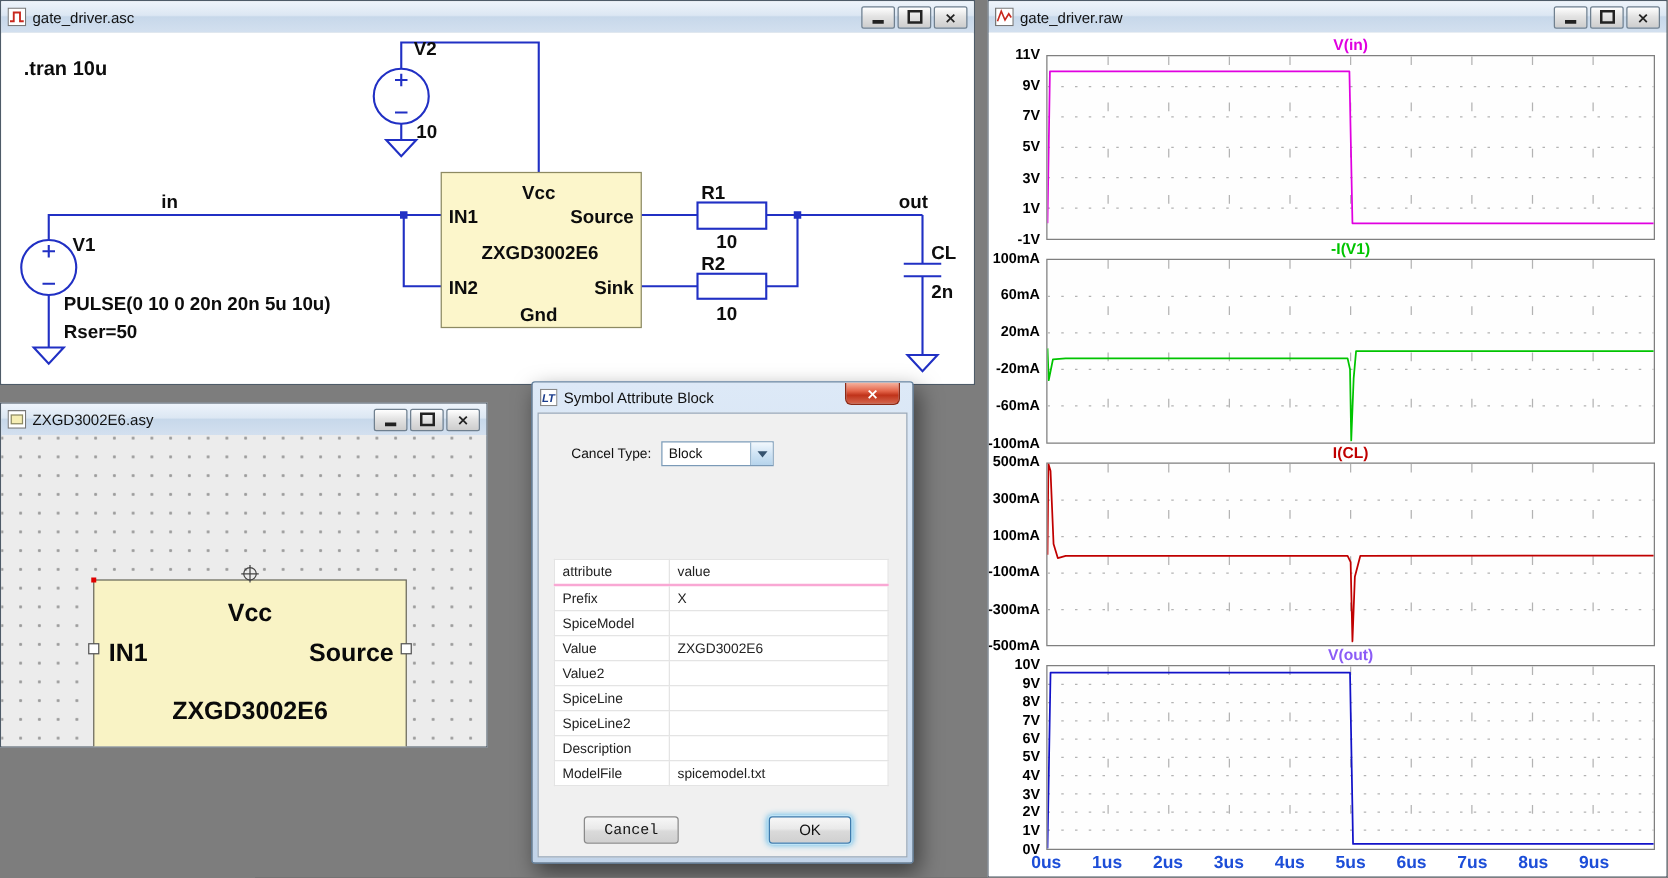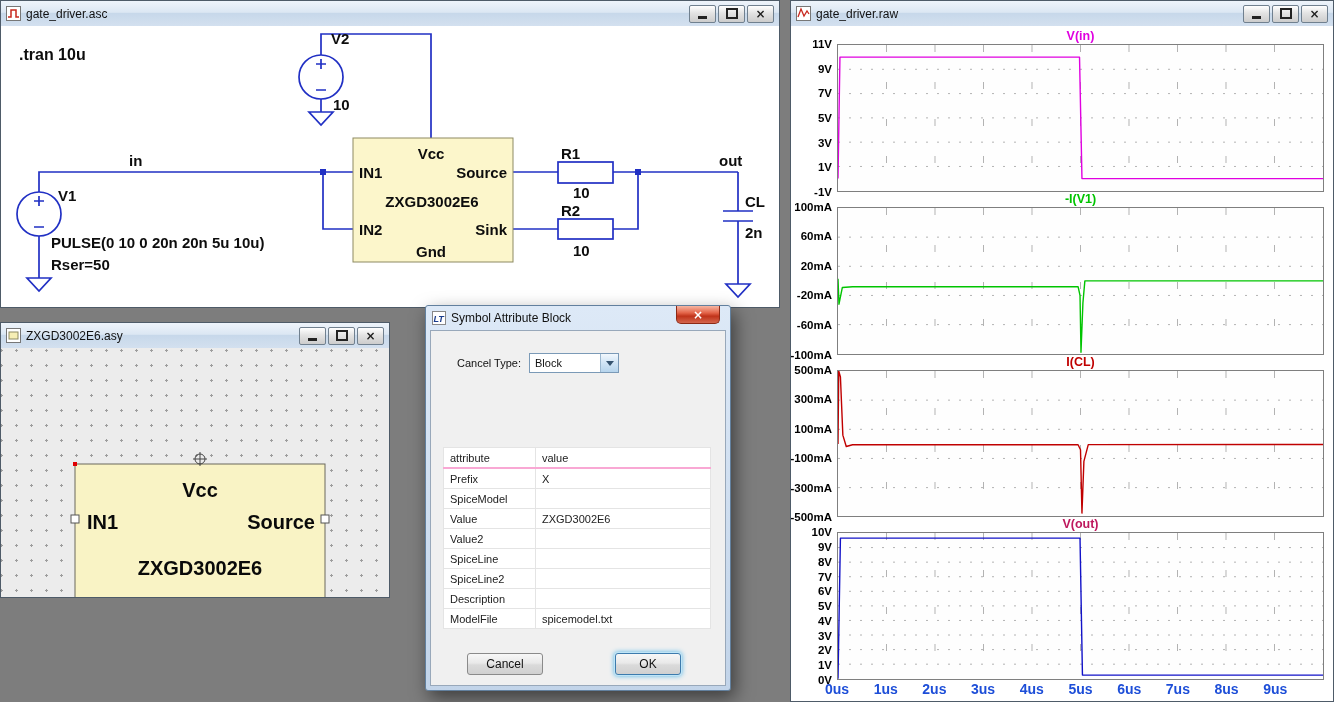--- a/index.html
+++ b/index.html
@@ -80,21 +80,21 @@
   .combo-arrow i{display:block;width:0;height:0;border:4px solid transparent;border-top:5px solid #35536f;margin-top:5px;}
   #attr-table{position:absolute;left:12px;top:116px;width:268px;border-collapse:collapse;
     background:#fff;border:1px solid #bcbcbc;font-size:11px;table-layout:fixed;}
   #attr-table th,#attr-table td{border:1px solid #e4e4e4;height:17px;padding:1px 6px;text-align:left;
     font-weight:normal;color:#222;overflow:hidden;white-space:nowrap;}
   #attr-table th{border-bottom:2px solid #f9a8d4;}
   .col-attr{width:92px;}
   .dlg-btn{position:absolute;height:22px;font-size:12px;font-family:inherit;color:#111;
     background:linear-gradient(#f7f7f7,#e9e9e9 45%,#dadada 55%,#d0d0d0);
     border:1px solid #8a8a8a;border-radius:3px;}
-  #btn-cancel{left:36px;bottom:10px;width:76px;}
+  #btn-cancel{left:36px;bottom:10px;width:76px;font-family:Liberation Mono, monospace;}
   #btn-ok{right:44px;bottom:10px;width:66px;border-color:#3d7bad;
     box-shadow:0 0 0 1px #bfe5f7,0 0 5px 1px #57b7e8;}
 </style>
 </head>
 <body>
 
 <div id="stage">
 
   <div class="window" id="win-schematic">
     <div class="titlebar">
@@ -329,21 +329,21 @@
                     <line x1="0" x2="1000" y1="200" y2="200" class="grid-h" vector-effect="non-scaling-stroke"></line>
                     <line x1="0" x2="1000" y1="400" y2="400" class="grid-h" vector-effect="non-scaling-stroke"></line>
                     <line x1="0" x2="1000" y1="600" y2="600" class="grid-h" vector-effect="non-scaling-stroke"></line>
                     <line x1="0" x2="1000" y1="800" y2="800" class="grid-h" vector-effect="non-scaling-stroke"></line>
                     <polyline points="0,500 1.5,0 5,40 10,440 17,518 30,506 495,506 500,540 503,975 507,620 516,505 1000,504" class="trace" stroke="#c00000" vector-effect="non-scaling-stroke"></polyline>
                   </svg>
                 </div>
               </div>
             </div>
             <div class="waveform-pane">
-              <div class="pane-label" style="color: #be185d;">V(out)</div>
+              <div class="pane-label" style="color: #8b5cf6;">V(out)</div>
               <div class="pane-body">
                 <div class="y-gutter">
                   <div class="ytick" style="top: 0%;">10V</div>
                   <div class="ytick" style="top: 10%;">9V</div>
                   <div class="ytick" style="top: 20%;">8V</div>
                   <div class="ytick" style="top: 30%;">7V</div>
                   <div class="ytick" style="top: 40%;">6V</div>
                   <div class="ytick" style="top: 50%;">5V</div>
                   <div class="ytick" style="top: 60%;">4V</div>
                   <div class="ytick" style="top: 70%;">3V</div>

